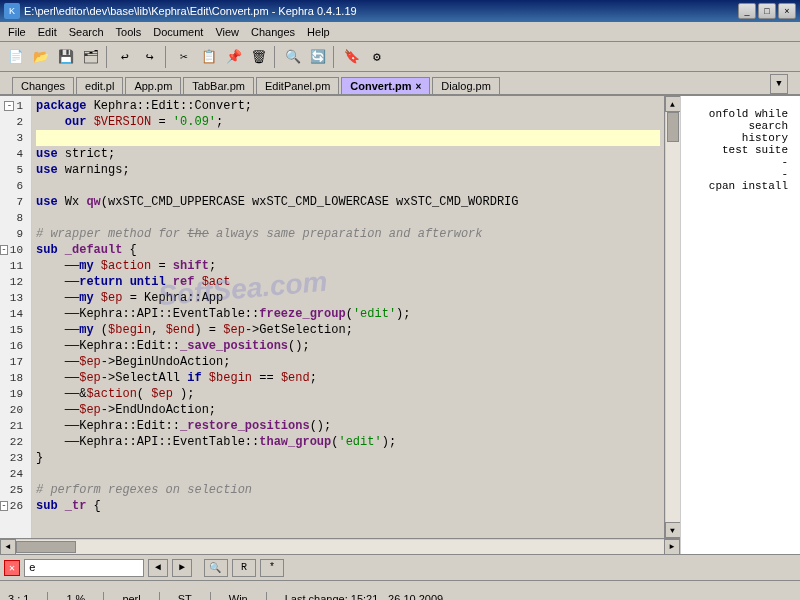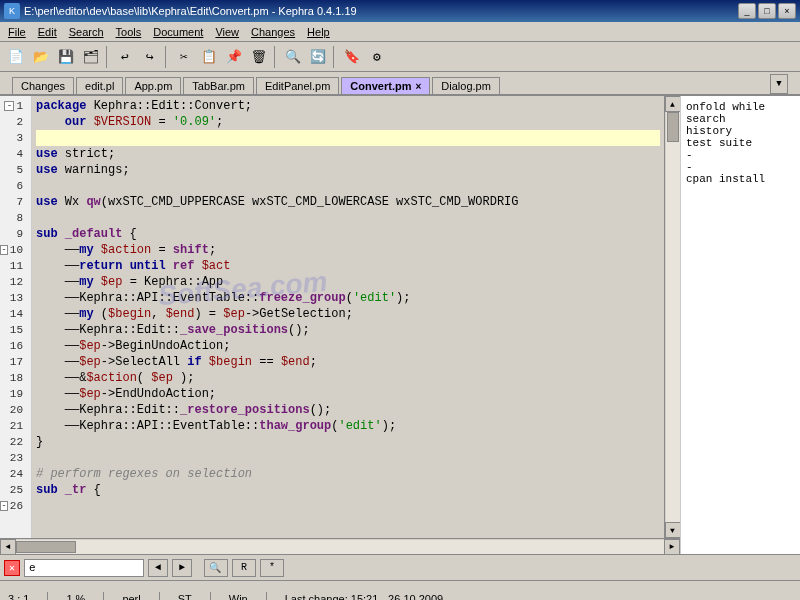--- a/index.html
+++ b/index.html
@@ -29,21 +29,21 @@
     .menu-bar {
       background: #d4d0c8;
       height: 20px;
       display: flex;
       align-items: center;
       font-family: Tahoma, sans-serif;
       font-size: 11px;
       border-bottom: 1px solid #888;
       padding: 0 2px;
     }
-    .menu-item { padding: 2px 6px; cursor: pointer; text-decoration: underline; }
+    .menu-item { padding: 2px 6px; cursor: pointer; }
 
     
     .toolbar {
       background: #d4d0c8;
       height: 30px;
       display: flex;
       align-items: center;
       padding: 2px 4px;
       border-bottom: 1px solid #888;
       gap: 1px;
@@ -104,24 +104,25 @@
     .str { color: #008000; }
     .comment { color: #808080; font-style: italic; }
     .var { color: #8b0000; }
     .func { color: #701a75; font-weight: bold; }
 
     
     .right-panel {
       width: 120px;
       background: white;
       border-left: 1px solid #ccc;
-      padding: 5px;
+      padding: 12px;
       font-family: 'Courier New', monospace;
       font-size: 11px;
       overflow: hidden;
+      text-align: right;
     }
 
     
     .h-scrollbar { height: 16px; background: #d4d0c8; border-top: 1px solid #888; display: flex; align-items: center; }
     .v-scrollbar { width: 16px; background: #d4d0c8; border-left: 1px solid #888; display: flex; flex-direction: column; align-items: center; }
     .scroll-btn { width: 16px; height: 16px; background: #d4d0c8; border: 1px solid #888; display: flex; align-items: center; justify-content: center; font-size: 8px; cursor: pointer; }
     .scroll-track { flex: 1; background: #e8e4dc; position: relative; }
     .scroll-thumb { background: #b0aca4; border: 1px solid #888; position: absolute; }
 
     
@@ -363,20 +364,23 @@
         <div class="watermark">SoftSea.com</div>
 
         <div class="code-line"><span class="kw">package</span>&nbsp;<span>Kephra::Edit::Convert;</span></div>
         <div class="code-line">&nbsp;&nbsp;&nbsp;&nbsp;<span class="kw">our</span>&nbsp;<span class="var">$VERSION</span>&nbsp;=&nbsp;<span class="str">'0.09'</span>;</div>
         <div class="code-line highlighted"></div>
         <div class="code-line"><span class="kw">use</span>&nbsp;strict;</div>
         <div class="code-line"><span class="kw">use</span>&nbsp;warnings;</div>
         <div class="code-line"></div>
         <div class="code-line"><span class="kw">use</span>&nbsp;Wx&nbsp;<span class="func">qw</span>(wxSTC_CMD_UPPERCASE wxSTC_CMD_LOWERCASE wxSTC_CMD_WORDRIG</div>
         <div class="code-line"></div>
+        <div class="code-line">
+            <span class="comment"># wrapper method for <span style="text-decoration:line-through">the</span> always same preparation and afterwork</span>
+          </div>
         <div class="code-line"><span class="kw">sub</span>&nbsp;<span class="func">_default</span>&nbsp;{</div>
         <div class="code-line">&nbsp;&nbsp;&nbsp;&nbsp;——<span class="kw">my</span>&nbsp;<span class="var">$action</span>&nbsp;=&nbsp;<span class="func">shift</span>;</div>
         <div class="code-line">&nbsp;&nbsp;&nbsp;&nbsp;——<span class="kw">return</span>&nbsp;<span class="kw">until</span>&nbsp;<span class="func">ref</span>&nbsp;<span class="var">$act</span></div>
         <div class="code-line">&nbsp;&nbsp;&nbsp;&nbsp;——<span class="kw">my</span>&nbsp;<span class="var">$ep</span>&nbsp;=&nbsp;Kephra::App</div>
         <div class="code-line">&nbsp;&nbsp;&nbsp;&nbsp;——Kephra::API::EventTable::<span class="func">freeze_group</span>(<span class="str">'edit'</span>);</div>
         <div class="code-line">&nbsp;&nbsp;&nbsp;&nbsp;——<span class="kw">my</span>&nbsp;(<span class="var">$begin</span>,&nbsp;<span class="var">$end</span>)&nbsp;=&nbsp;<span class="var">$ep</span>-&gt;GetSelection;</div>
         <div class="code-line">&nbsp;&nbsp;&nbsp;&nbsp;——Kephra::Edit::<span class="func">_save_positions</span>();</div>
         <div class="code-line">&nbsp;&nbsp;&nbsp;&nbsp;——<span class="var">$ep</span>-&gt;BeginUndoAction;</div>
         <div class="code-line">&nbsp;&nbsp;&nbsp;&nbsp;——<span class="var">$ep</span>-&gt;SelectAll&nbsp;<span class="kw">if</span>&nbsp;<span class="var">$begin</span>&nbsp;==&nbsp;<span class="var">$end</span>;</div>
         <div class="code-line">&nbsp;&nbsp;&nbsp;&nbsp;——&amp;<span class="var">$action</span>(&nbsp;<span class="var">$ep</span>&nbsp;);</div>

